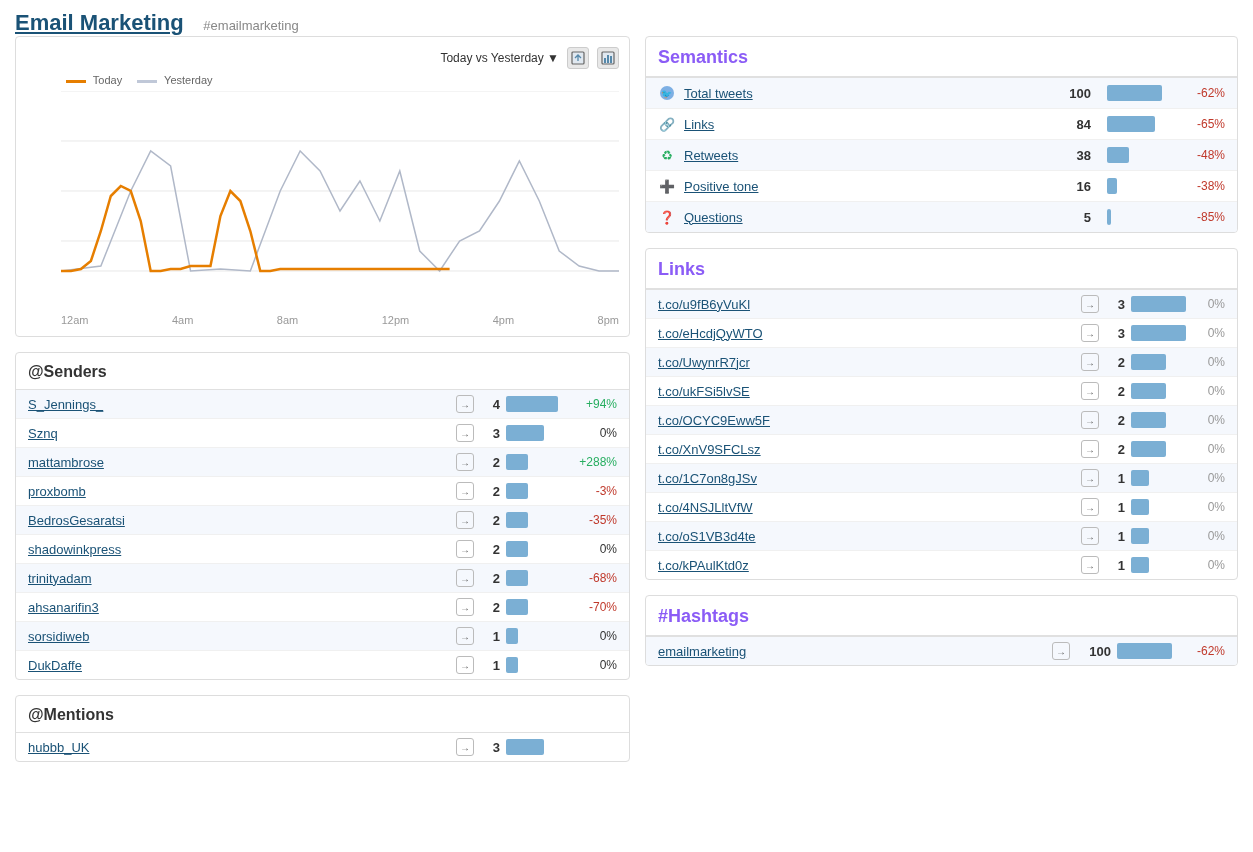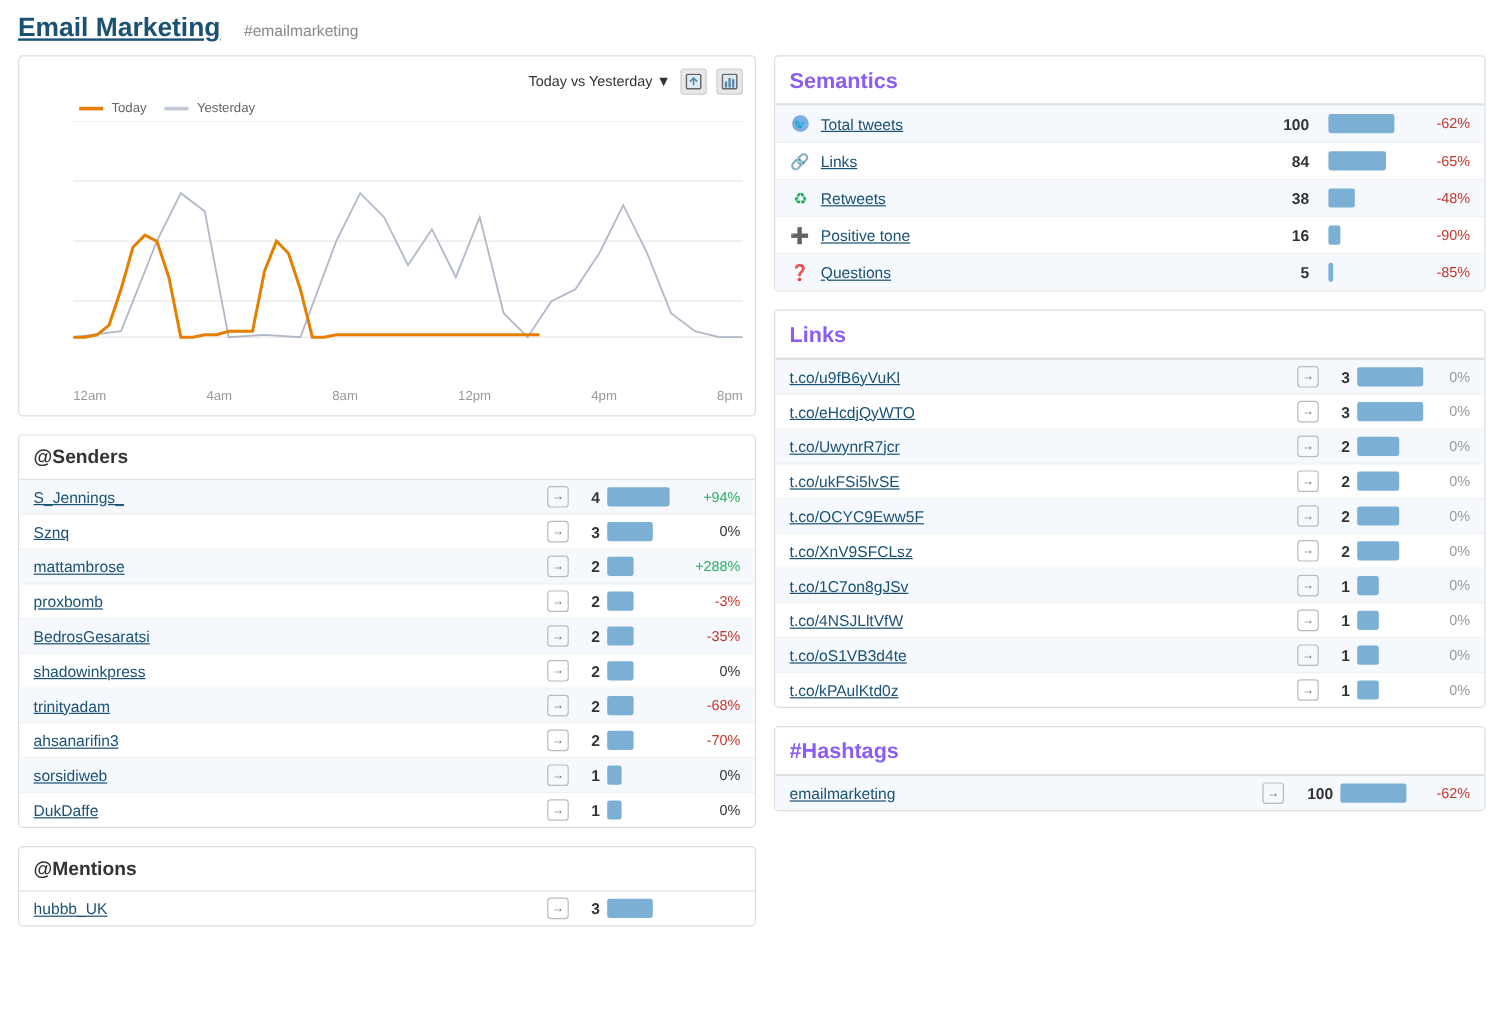--- a/index.html
+++ b/index.html
@@ -3,21 +3,21 @@
   <meta charset="utf-8">
   <style>
     * { box-sizing: border-box; margin: 0; padding: 0; }
     body { font-family: Arial, Helvetica, sans-serif; font-size: 13px; background: #fff; color: #333; }
     
     .page { padding: 10px 15px; }
     
     .page-title { font-size: 22px; font-weight: bold; color: #1a5276; text-decoration: underline; display: inline; cursor: pointer; text-align: center; }
     .page-subtitle { font-size: 13px; color: #888; margin-left: 16px; }
     
-    .main-layout { display: flex; gap: 15px; margin-top: 10px; }
+    .main-layout { display: flex; gap: 15px; margin-top: 0; }
     .left-col { flex: 0 0 615px; }
     .right-col { flex: 1; }
     
     
     .chart-container {
       border: 1px solid #ddd;
       border-radius: 4px;
       padding: 10px;
       margin-bottom: 15px;
       background: #fff;
@@ -432,21 +432,21 @@
   </div>
             <div class="semantics-row">
     <span class="sem-icon">
                 <span style="font-size:13px;color:#27ae60;">➕</span>
               </span>
     <span class="sem-label">Positive tone</span>
     <span class="sem-count">16</span>
     <div class="sem-bar-container">
       <div class="sem-bar" style="width:10px;"></div>
     </div>
-    <span class="sem-change change-neg">-90%</span>
+    <span class="sem-change change-neg">-38%</span>
   </div>
             <div class="semantics-row" style="background: rgb(245, 248, 253);">
     <span class="sem-icon">
                 <span style="font-size:13px;color:#3498db;">❓</span>
               </span>
     <span class="sem-label">Questions</span>
     <span class="sem-count">5</span>
     <div class="sem-bar-container">
       <div class="sem-bar" style="width:4px;"></div>
     </div>

